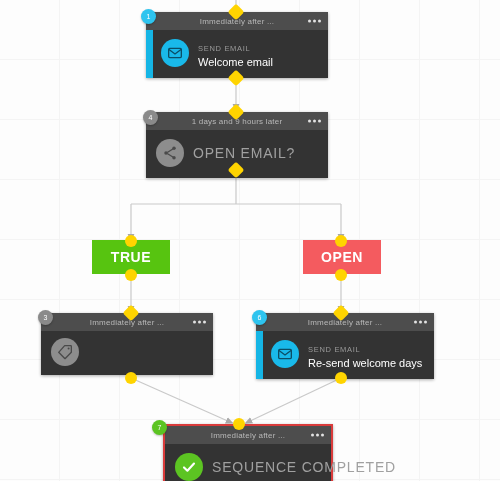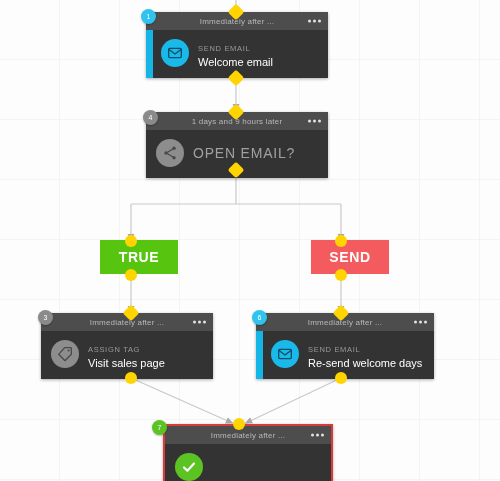--- a/index.html
+++ b/index.html
@@ -146,21 +146,20 @@
   
   .chip {
     position: absolute;
     display: flex;
     align-items: center;
     justify-content: center;
     font-size: 14px;
     font-weight: bold;
     color: #ffffff;
     letter-spacing: .6px;
-    margin-left: 8px;
   }
   .chip.true  { background: #57c410; }
   .chip.false { background: #f45b5f; }
 
   
   .knob {
     position: absolute;
     width: 12px;
     height: 12px;
     background: #ffd400;
@@ -260,45 +259,41 @@
     </div>
   </div>
   <div class="badge gray" style="left:143px; top:110px;">4</div>
   <div class="knob dia" style="left:230px; top:106px;"></div>
   <div class="knob dia" style="left:230px; top:164px;"></div>
 
   <div class="chip true" style="left:92px; top:240px; width:78px; height:34px;">TRUE</div>
   <div class="knob" style="left:125px; top:235px;"></div>
   <div class="knob" style="left:125px; top:269px;"></div>
 
-  <div class="chip false" style="left:303px; top:240px; width:78px; height:34px;">SEND</div>
+  <div class="chip false" style="left:303px; top:240px; width:78px; height:34px;">OPEN</div>
   <div class="knob" style="left:335px; top:235px;"></div>
   <div class="knob" style="left:335px; top:269px;"></div>
 
   <div class="node" style="left:41px; top:313px; width:172px;">
     <div class="accent none"></div>
     <div class="node-head">
       <span class="head-title">Immediately after ...</span>
       <span class="head-dots">
         <i></i>
           <i></i>
           <i></i>
       </span>
     </div>
     <div class="node-body">
       <span class="glyph gray">
         <svg width="16" height="16" viewBox="0 0 24 24" fill="none" stroke="#4a4a4a" stroke-width="2" stroke-linejoin="round">
           <path d="M11.5 2.5 H20.5 a1 1 0 0 1 1 1 V12.5 L12 22 L2.5 12.5 Z"></path>
           <circle cx="17.4" cy="6.6" r="1.5" fill="#4a4a4a" stroke="none"></circle>
         </svg>
       </span>
-      <span class="node-text">
-        <span class="kicker">ASSIGN TAG</span>
-        <span class="title" style="display:block">Visit sales page</span>
-      </span>
     </div>
   </div>
   <div class="badge gray" style="left:38px; top:310px;">3</div>
   <div class="knob dia" style="left:125px; top:307px;"></div>
   <div class="knob" style="left:125px; top:372px;"></div>
 
   <div class="node has-accent" style="left:256px; top:313px; width:178px;">
     <div class="accent cyan"></div>
     <div class="node-head">
       <span class="head-title">Immediately after ...</span>
@@ -334,18 +329,21 @@
           <i></i>
           <i></i>
       </span>
     </div>
     <div class="node-body" style="padding-top:9px; padding-bottom:11px;">
       <span class="glyph green">
         <svg width="16" height="16" viewBox="0 0 24 24" fill="none" stroke="#ffffff" stroke-width="3.2" stroke-linecap="round" stroke-linejoin="round">
           <path d="M4.5 12.6 L9.6 17.6 L19.5 6.8"></path>
         </svg>
       </span>
+      <span class="node-text">
+        <span class="kicker-only">SEQUENCE COMPLETED</span>
+      </span>
     </div>
   </div>
   <div class="badge green" style="left:152px; top:420px;">7</div>
   <div class="knob" style="left:233px; top:418px;"></div>
 
 </div>
 
 </body></html>

